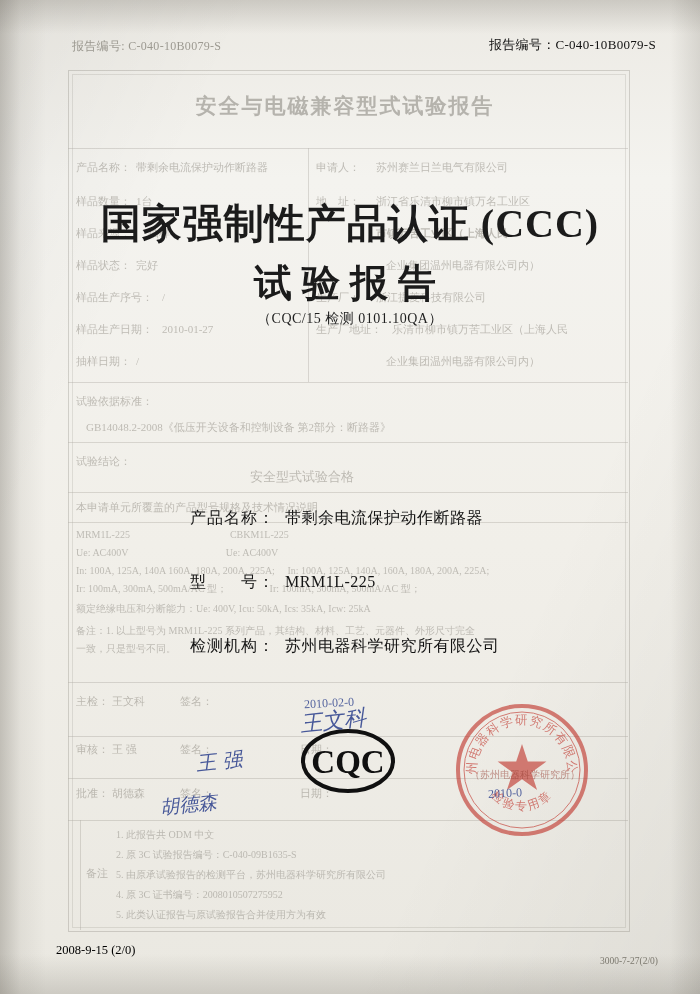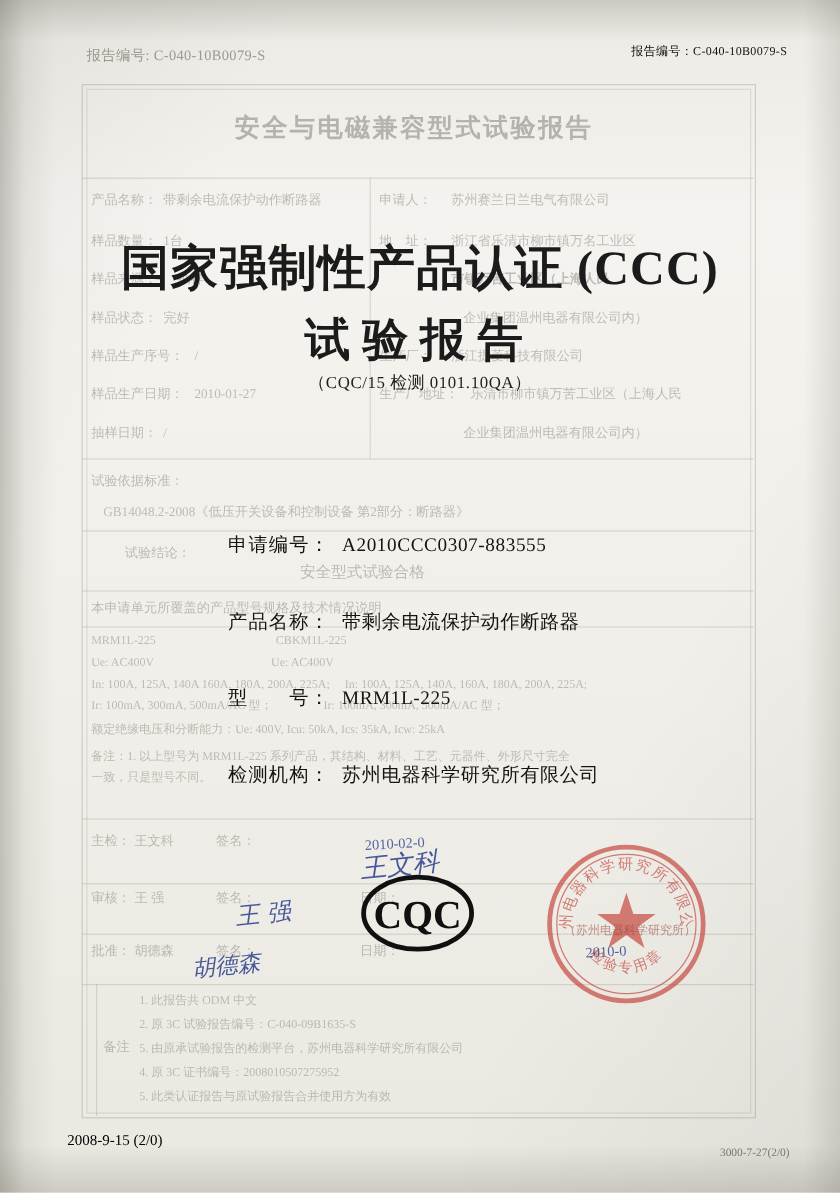--- a/index.html
+++ b/index.html
@@ -146,21 +146,21 @@
     letter-spacing: 1px;
   }
   .field-value {
     margin-left: 10px;
     letter-spacing: 0.5px;
   }
 
   .top-right-code {
     position: absolute;
     right: 44px; top: 36px;
-    font-size: 10px;
+    font-size: 13px;
     color: #111;
     letter-spacing: 0.3px;
   }
   .ghost-top-left-code {
     position: absolute;
     left: 72px; top: 38px;
     font-size: 12px;
     color: rgba(90,85,75,0.55);
     letter-spacing: 0.3px;
   }
@@ -270,21 +270,21 @@
     <div class="ghost-text" style="left:266px; top:292px;">生产厂地址：</div>
     <div class="ghost-text" style="left:342px; top:292px;">乐清市柳市镇万苦工业区（上海人民</div>
 
     <div class="ghost-text" style="left:26px; top:324px;">抽样日期：</div>
     <div class="ghost-text" style="left:86px; top:324px;">/</div>
     <div class="ghost-text" style="left:336px; top:324px;">企业集团温州电器有限公司内）</div>
 
     <div class="ghost-text" style="left:26px; top:364px;">试验依据标准：</div>
     <div class="ghost-text" style="left:36px; top:390px;">GB14048.2-2008《低压开关设备和控制设备 第2部分：断路器》</div>
 
-    <div class="ghost-text" style="left:26px; top:424px;margin-left:28px;">试验结论：</div>
+    <div class="ghost-text" style="left:26px; top:424px;">试验结论：</div>
     <div class="ghost-text" style="left:200px; top:438px; font-size:13px;">安全型式试验合格</div>
 
     <div class="ghost-text" style="left:26px; top:470px;">本申请单元所覆盖的产品型号规格及技术情况说明</div>
 
     <div class="smallnote" style="left:26px; top:498px;">MRM1L-225                                        CBKM1L-225</div>
     <div class="smallnote" style="left:26px; top:516px;">Ue: AC400V                                       Ue: AC400V</div>
     <div class="smallnote" style="left:26px; top:534px;">In: 100A, 125A, 140A 160A, 180A, 200A, 225A;     In: 100A, 125A, 140A, 160A, 180A, 200A, 225A;</div>
     <div class="smallnote" style="left:26px; top:552px;">Ir: 100mA, 300mA, 500mA/AC 型；                 Ir: 100mA, 300mA, 500mA/AC 型；</div>
     <div class="smallnote" style="left:26px; top:572px;">额定绝缘电压和分断能力：Ue: 400V, Icu: 50kA, Ics: 35kA, Icw: 25kA</div>
     <div class="smallnote" style="left:26px; top:594px;">备注：1. 以上型号为 MRM1L-225 系列产品，其结构、材料、工艺、元器件、外形尺寸完全</div>
@@ -315,23 +315,20 @@
   <div class="overlay">
 
     <div class="ghost-top-left-code">报告编号: C-040-10B0079-S</div>
 
     <div class="top-right-code"><span>报告编号：</span><span>C-040-10B0079-S</span></div>
 
     <div class="main-title">国家强制性产品认证 (CCC)</div>
     <div class="main-title2">试验报告</div>
     <div class="sub-code">（CQC/15 检测 0101.10QA）</div>
 
-    <div class="field-row" style="left:190px; top:444px;">
-      <span class="field-label">申请编号：</span><span class="field-value">A2010CCC0307-883555</span>
-    </div>
 
     <div class="field-row" style="left:190px; top:508px;">
       <span class="field-label">产品名称：</span><span class="field-value">带剩余电流保护动作断路器</span>
     </div>
 
     <div class="field-row" style="left:190px; top:572px;">
       <span class="field-label">型　　号：</span><span class="field-value">MRM1L-225</span>
     </div>
 
     <div class="field-row" style="left:190px; top:636px;">

